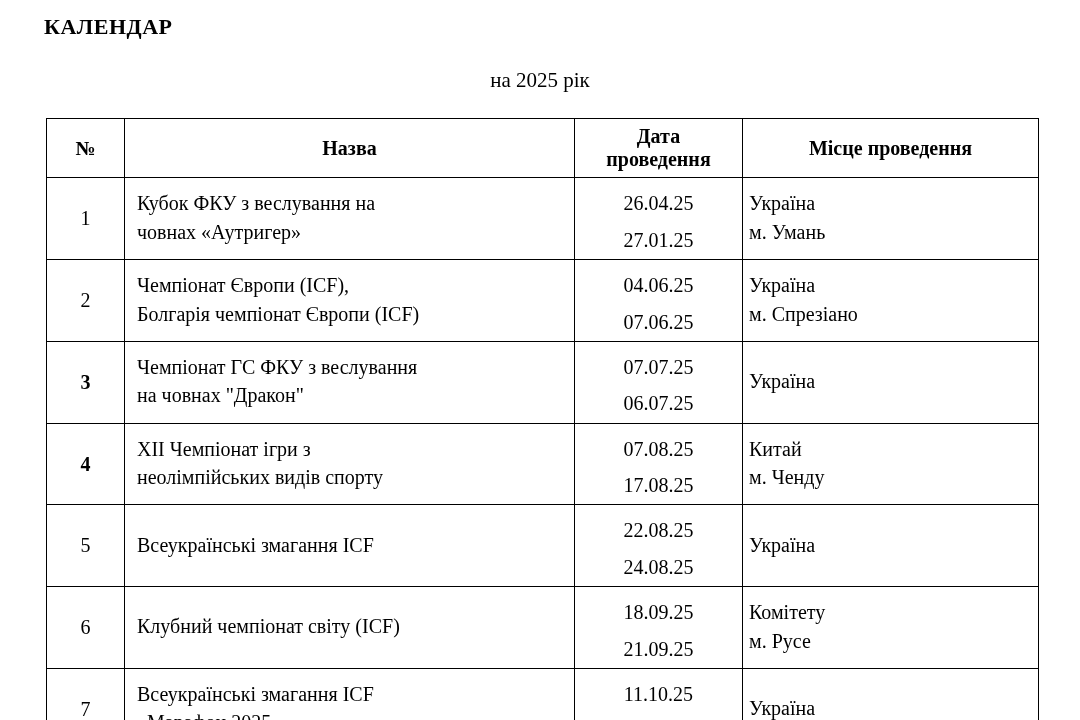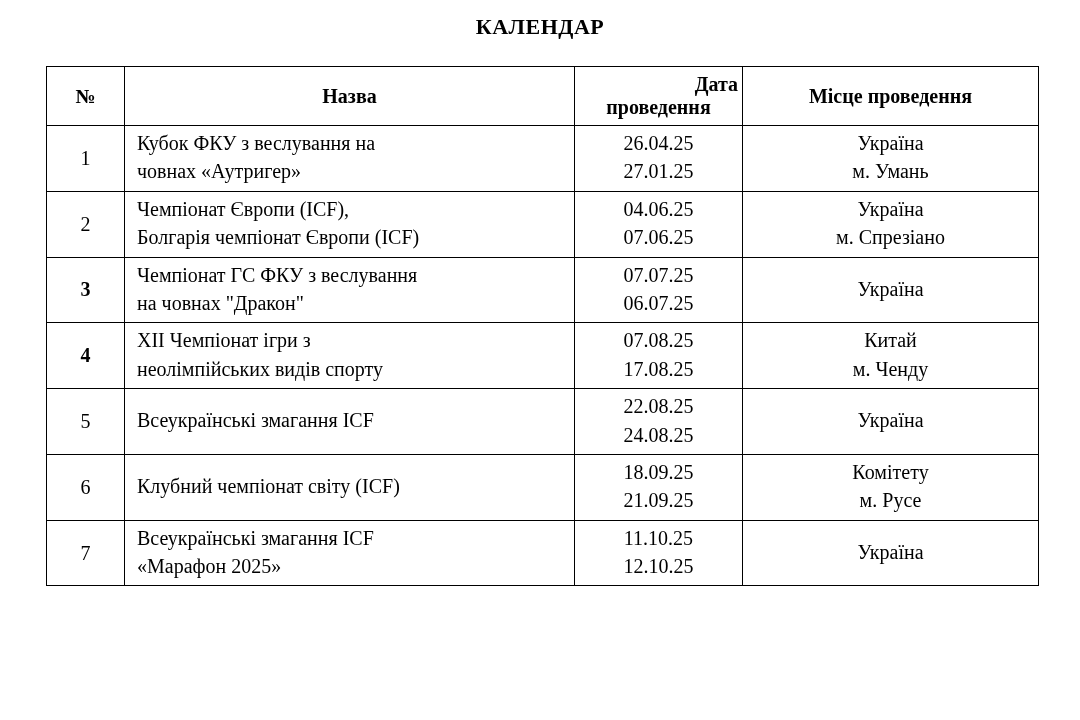--- a/index.html
+++ b/index.html
@@ -15,21 +15,21 @@
     overflow: hidden;
   }
   .page {
     width: 1080px;
     height: 720px;
     box-sizing: border-box;
     padding: 10px 44px 0 44px;
     position: relative;
   }
   .doc-title {
-    text-align: center;
+    text-align: left;
     font-weight: bold;
     font-size: 22px;
     letter-spacing: 0.5px;
     margin-top: 4px;
   }
   .doc-subtitle {
     text-align: center;
     font-size: 21px;
     margin-top: 26px;
     line-height: 1.35;
@@ -68,36 +68,36 @@
   td.name {
     padding: 3px 8px 5px 12px;
     line-height: 1.42;
   }
   td.date {
     text-align: center;
     line-height: 1.42;
     padding: 3px 4px 5px 4px;
   }
   td.place {
-    text-align: center;
     line-height: 1.42;
     padding: 3px 6px 5px 6px;
   }
-  .nowrap { white-space: nowrap; }
-  .hdr-date-l1 { display: block; text-align: right; }
+  .nowrap { white-space: nowrap; margin-top: 8px; }
+  .hdr-date-l1 { display: block; }
   .hdr-date-l2 { display: block; }
 </style>
 </head>
 <body>
 
 <div class="page">
 
   <div class="doc-title">КАЛЕНДАР</div>
 
   <div class="doc-subtitle">
+    <span class="line2">на 2025 рік</span>
   </div>
 
   <table class="calendar">
     <colgroup>
       <col class="c-num">
       <col class="c-name">
       <col class="c-date">
       <col class="c-place">
     </colgroup>
     <thead>

